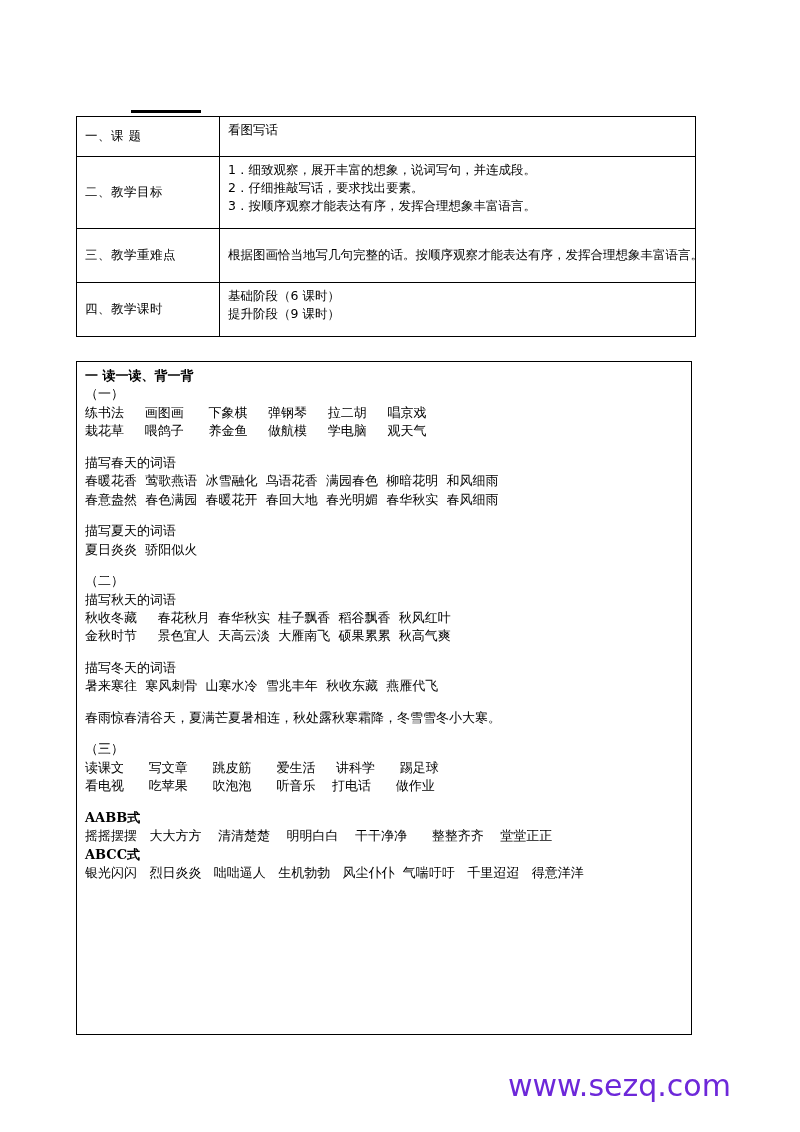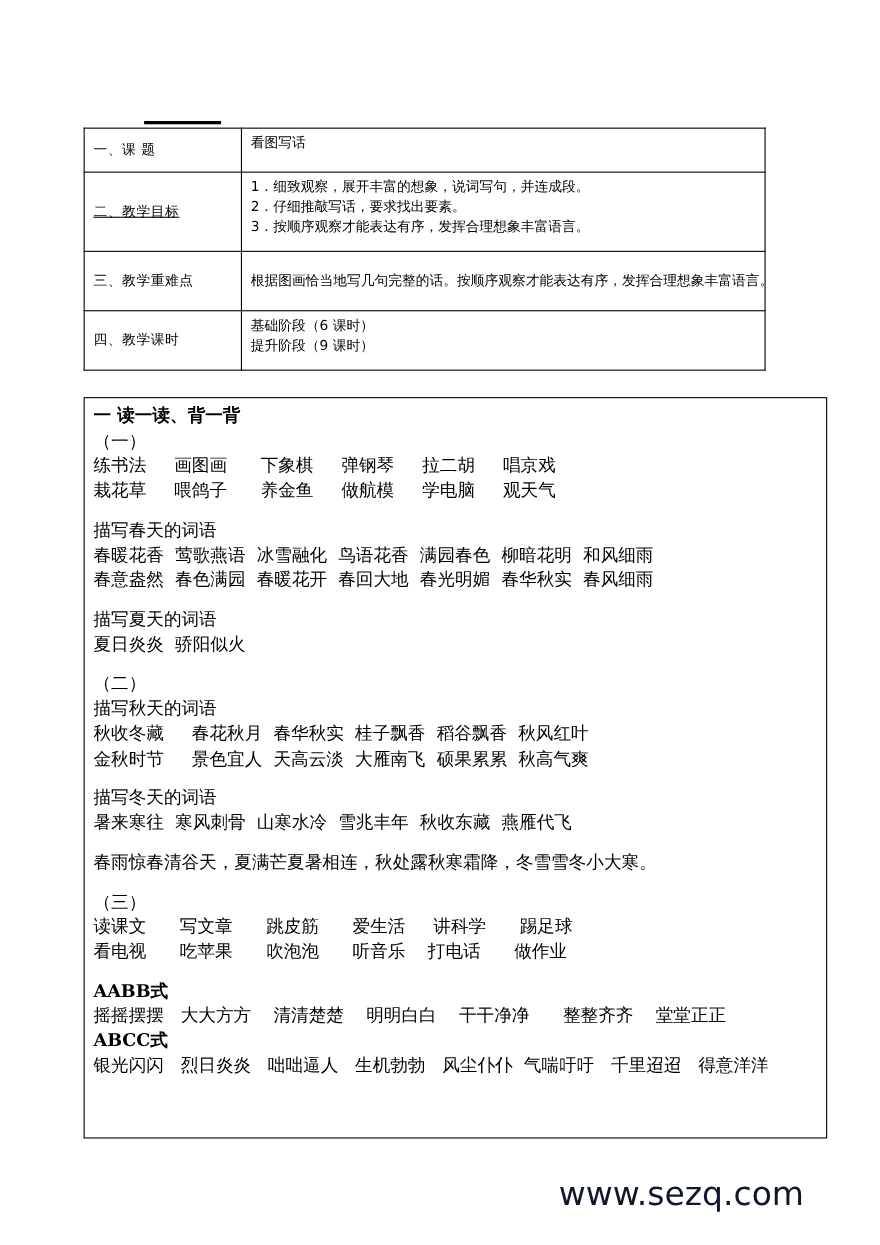--- a/index.html
+++ b/index.html
@@ -53,40 +53,40 @@
     vertical-align: middle;
     text-align: left;
     padding-left: 8px;
     letter-spacing: 0.5px;
   }
   .doc-table td.value {
     padding-left: 8px;
   }
   .row-title td { height: 30px; }
   .row-goals td { height: 62px; }
-  .row-goals .label { vertical-align: middle; text-decoration: underline; }
+  .row-goals .label { vertical-align: middle; }
   .row-focus td { height: 44px; }
   .row-focus .value { vertical-align: middle; }
   .row-hours td { height: 44px; }
   .row-hours .label { vertical-align: middle; }
   .row-method td { height: 28px; }
 
   .line { display: block; white-space: pre; }
 
   
   .content-box {
     position: absolute;
     left: 76px;
     top: 361px;
-    width: 676px;
+    width: 616px;
     height: 674px;
     border: 1px solid #000000;
     box-sizing: border-box;
     padding: 5px 8px 8px 8px;
-    font-size: 16px;
+    font-size: 13px;
     line-height: 1.42;
   }
 
   .heading {
     font-weight: bold;
     white-space: pre;
     display: block;
   }
   .sub-heading {
     white-space: pre;
@@ -108,21 +108,21 @@
     font-family: "DejaVu Serif", "Liberation Serif", serif;
     display: block;
     white-space: pre;
   }
 
   .watermark {
     position: absolute;
     left: 508px;
     top: 1068px;
     font-size: 30px;
-    color: #0f172a;
+    color: #6d28d9;
     font-family: "DejaVu Sans", "Liberation Sans", sans-serif;
     letter-spacing: 0px;
     white-space: nowrap;
   }
 </style>
 </head>
 <body>
 
 <div class="page">
 

